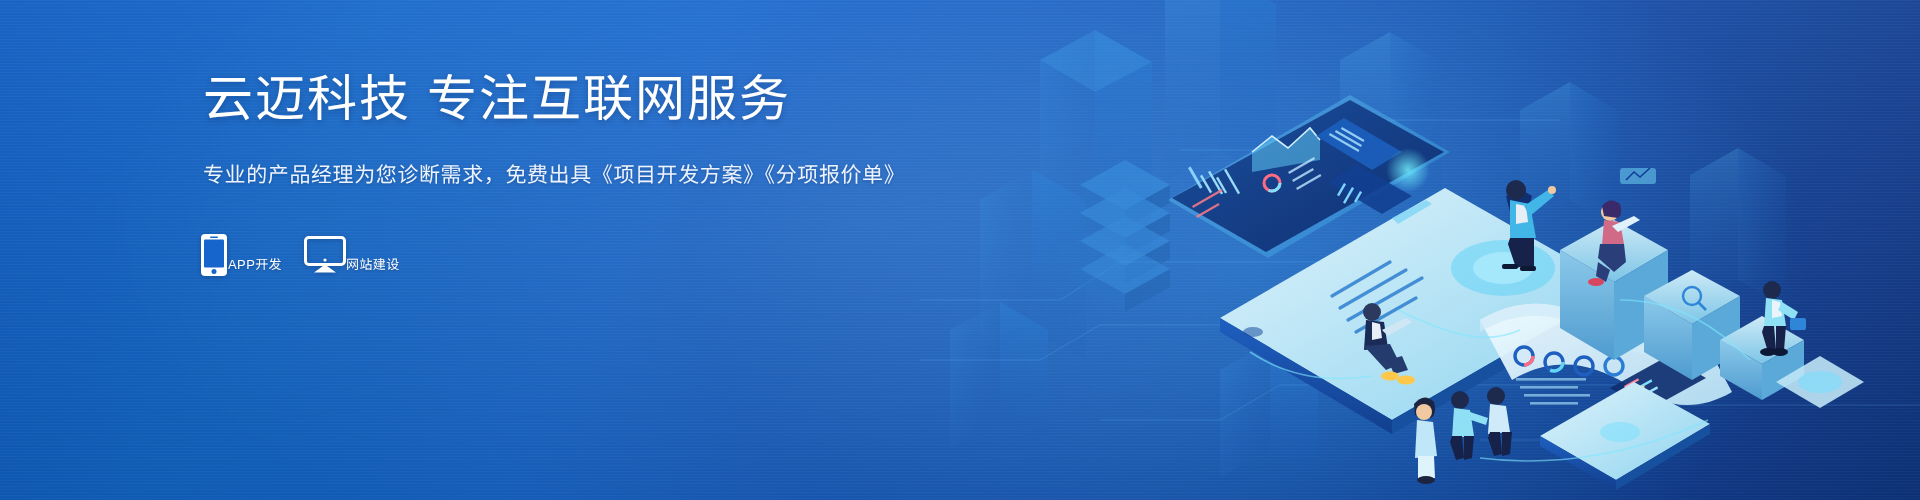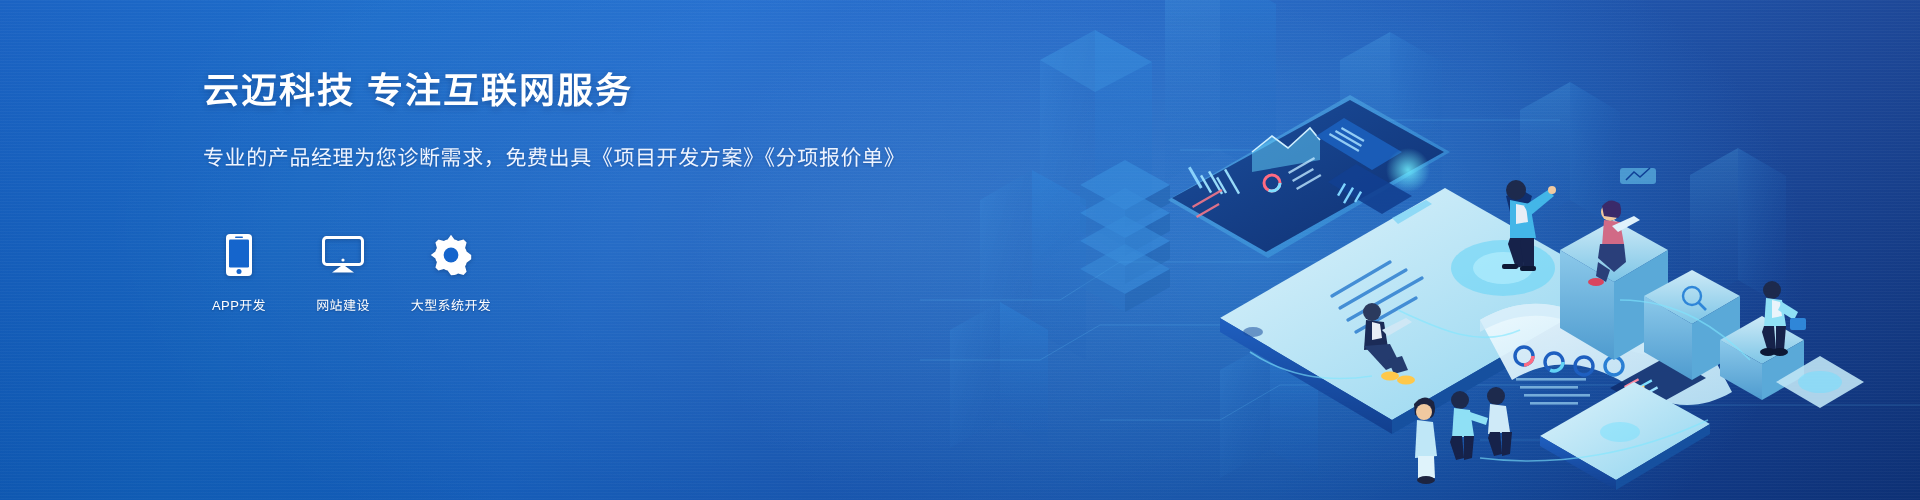--- a/index.html
+++ b/index.html
@@ -24,23 +24,23 @@
     position:absolute;inset:0;
     background:radial-gradient(ellipse 1400px 700px at 45% 45%, rgba(255,255,255,.08) 0%, rgba(0,0,0,0) 55%),
                linear-gradient(to bottom, rgba(255,255,255,.05), rgba(0,0,0,.10));
     pointer-events:none;
   }
 
   
   .copy{position:absolute;left:203px;top:70px;width:700px;z-index:6;}
   .headline{
     margin:0;
-    font-size:36px;
+    font-size:50px;
     line-height:1.18;
-    font-weight:bold;
+    font-weight:normal;
     color:#ffffff;
     letter-spacing:2px;
     text-shadow:0 2px 6px rgba(0,20,60,.28);
     white-space:nowrap;
   }
   .sub{
     margin-top:28px;
     font-size:21px;
     line-height:1.72;
     color:#eef4ff;
@@ -50,21 +50,21 @@
   }
   .sub div{margin:0;}
 
   
   .services{
     position:absolute;left:200px;top:232px;
     display:flex;align-items:flex-end;gap:26px;z-index:6;
   }
   .svc{
     width:78px;
-    display:flex;flex-direction:column;align-items:center;
+    display:flex;align-items:center;
     cursor:default;
   }
   .svc .glyph{
     height:46px;width:100%;
     display:flex;align-items:center;justify-content:center;
     color:#ffffff;
   }
   .svc .glyph svg{display:block;filter:drop-shadow(0 1px 2px rgba(0,20,60,.3));}
   .svc .lab{
     margin-top:17px;
@@ -445,28 +445,15 @@
       <span class="glyph">
         <svg width="42" height="38" viewBox="0 0 42 38">
           <rect x="1.5" y="1.5" width="39" height="27" rx="3.2" fill="none" stroke="#ffffff" stroke-width="3"></rect>
           <circle cx="21" cy="24" r="1.6" fill="#ffffff"></circle>
           <polygon points="10,36.5 21,28.5 32,36.5" fill="#ffffff"></polygon>
         </svg>
       </span>
       <span class="lab">网站建设</span>
     </div>
 
-    <div class="svc">
-      <span class="glyph">
-        <svg width="42" height="42" viewBox="0 0 42 42">
-          <path fill="#ffffff" d="M21 0.8l3.4 4.6c1.3.25 2.55.77 3.66 1.5l5.5-1.5 3.04 3.04-1.5 5.5
-            c.73 1.11 1.25 2.36 1.5 3.66l4.6 3.4-.0 4.3-4.6 3.4c-.25 1.3-.77 2.55-1.5 3.66l1.5 5.5
-            -3.04 3.04-5.5-1.5c-1.11.73-2.36 1.25-3.66 1.5L21 41.2h-.0l-3.4-4.6c-1.3-.25-2.55-.77-3.66-1.5
-            l-5.5 1.5-3.04-3.04 1.5-5.5c-.73-1.11-1.25-2.36-1.5-3.66L0.8 21v-.0l4.6-3.4
-            c.25-1.3.77-2.55 1.5-3.66l-1.5-5.5L8.44 5.4l5.5 1.5c1.11-.73 2.36-1.25 3.66-1.5L21 .8z"></path>
-          <circle cx="21" cy="21" r="7.4" fill="#1565cc"></circle>
-        </svg>
-      </span>
-      <span class="lab">大型系统开发</span>
-    </div>
 
   </div>
 </div>
 
 </body></html>

